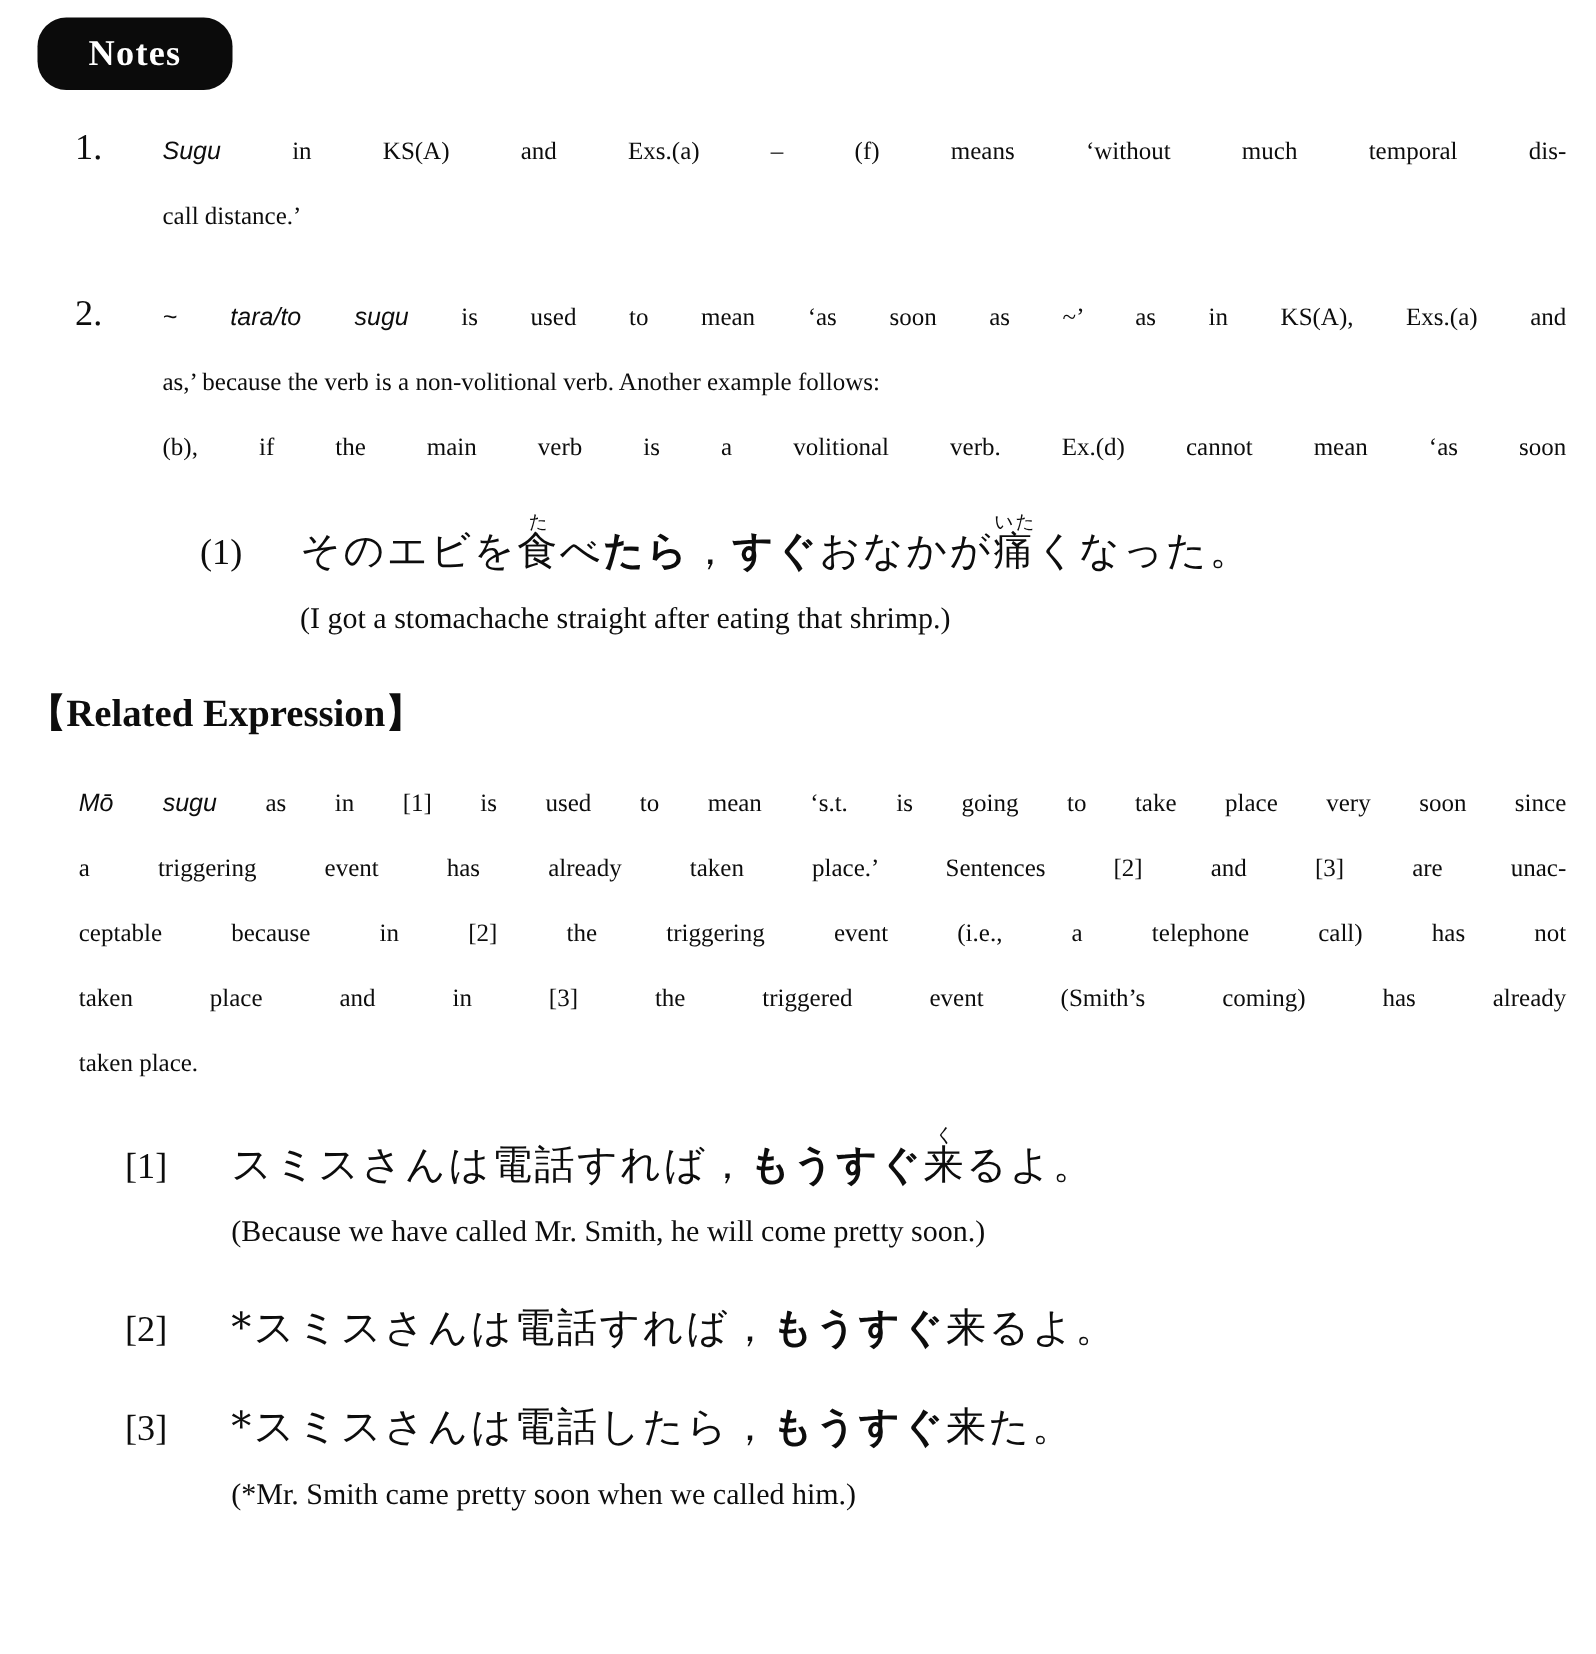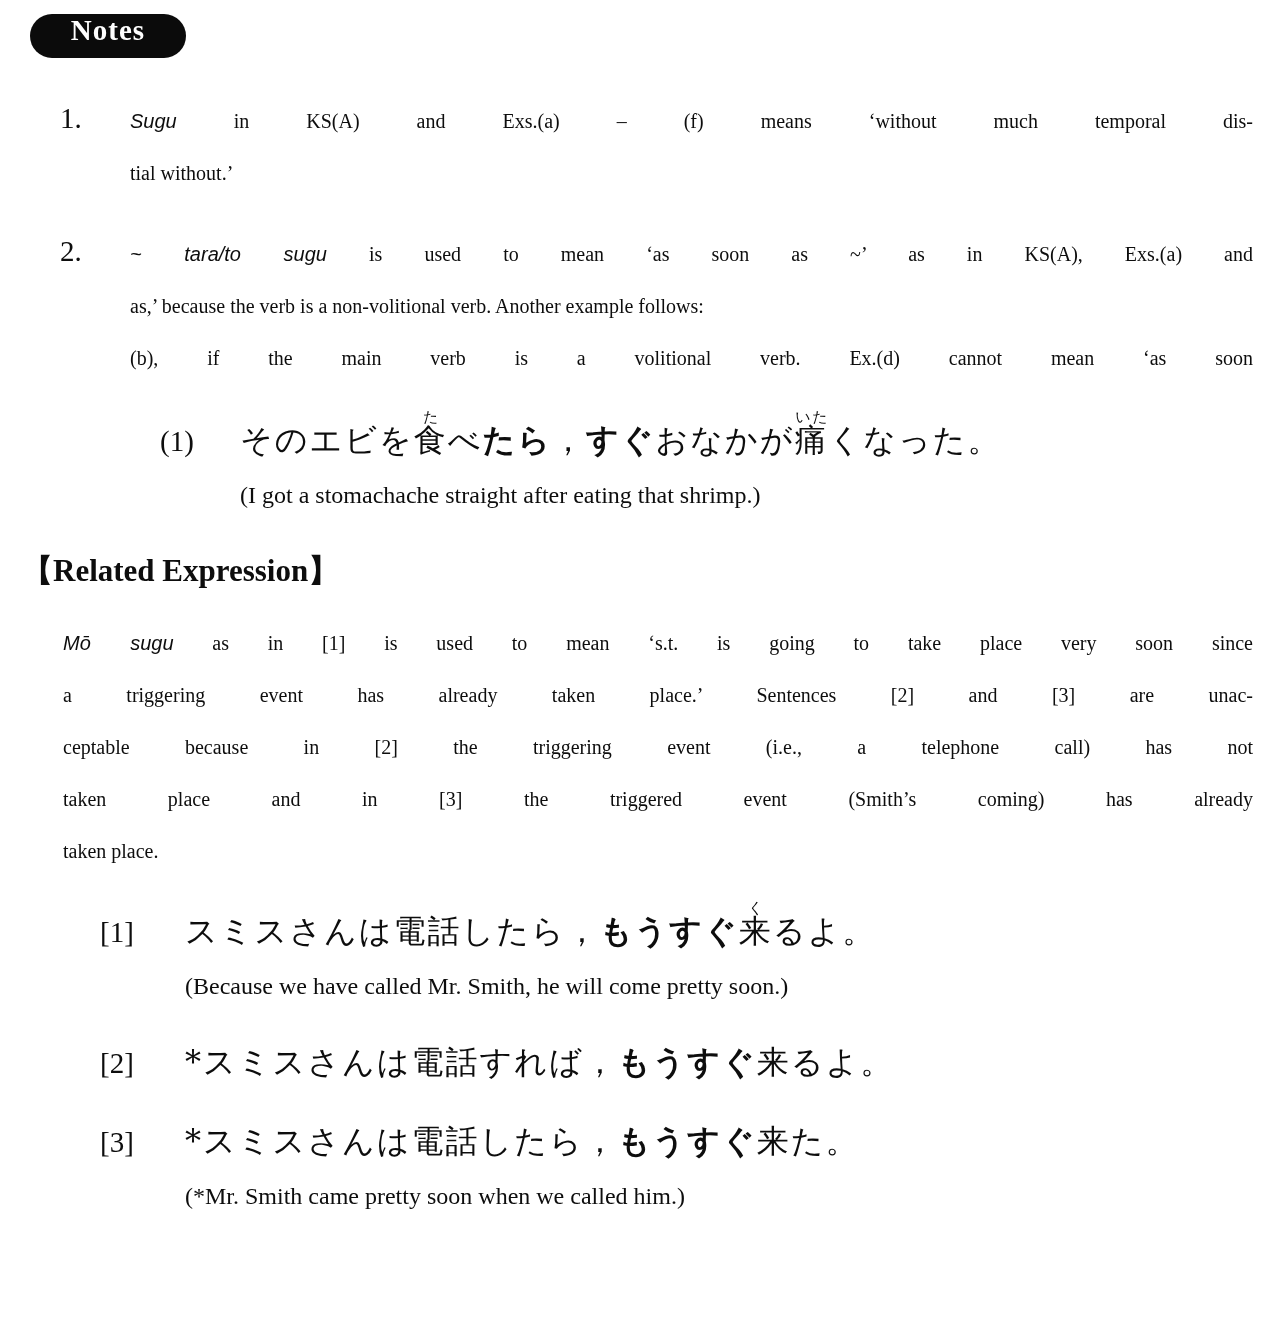--- a/index.html
+++ b/index.html
@@ -10,25 +10,25 @@
     background: #ffffff;
     color: #0d0d0d;
     font-family: "Liberation Serif", serif;
     overflow: hidden;
   }
   .notes-badge {
     position: absolute;
     left: 30px;
     top: 14px;
     width: 156px;
-    height: 44px;
+    height: 58px;
     background: #0b0b0b;
     border-radius: 23px;
     display: flex;
-    align-items: flex-start;
+    align-items: center;
     justify-content: center;
   }
   .notes-badge span {
     color: #ffffff;
     font-weight: bold;
     font-size: 29px;
     letter-spacing: 1px;
   }
   .content { position: absolute; top: 92px; left: 0; width: 1277px; }
 
@@ -88,21 +88,21 @@
   <div class="notes-badge">
     <span>Notes</span>
   </div>
 
   <div class="content">
 
     <div class="note">
       <div class="note-num">1.</div>
       <div class="note-body">
           <div class="jline"><span class="romaji">Sugu</span><span> in KS(A) and Exs.(a) – (f) means ‘without much temporal dis-</span></div>
-          <div class="jline last"><span>tial without.’</span></div>
+          <div class="jline last"><span>call distance.’</span></div>
         </div>
     </div>
 
     <div class="note">
       <div class="note-num">2.</div>
       <div class="note-body">
           <div class="jline"><span class="romaji">~ tara/to sugu</span><span> is used to mean ‘as soon as ~’ as in KS(A), Exs.(a) and</span></div>
           <div class="jline last"><span>as,’ because the verb is a non-volitional verb. Another example follows:</span></div>
           <div class="jline"><span>(b), if the main verb is a volitional verb. Ex.(d) cannot mean ‘as soon</span></div>
         </div>
@@ -122,21 +122,21 @@
         <div class="jline"><span class="romaji">Mō sugu</span><span> as in [1] is used to mean ‘s.t. is going to take place very soon since</span></div>
         <div class="jline"><span>a triggering event has already taken place.’ Sentences [2] and [3] are unac-</span></div>
         <div class="jline"><span>ceptable because in [2] the triggering event (i.e., a telephone call) has not</span></div>
         <div class="jline"><span>taken place and in [3] the triggered event (Smith’s coming) has already</span></div>
         <div class="jline last"><span>taken place.</span></div>
       </div>
 
     <div class="example rex">
       <div class="ex-label">[1]</div>
       <div class="ex-body">
-        <div class="jp-line"><span>スミスさんは電話したら，</span><span class="jp-bold">もうすぐ</span><ruby><span>来</span><rt>く</rt></ruby><span>るよ。</span></div>
+        <div class="jp-line"><span>スミスさんは電話すれば，</span><span class="jp-bold">もうすぐ</span><ruby><span>来</span><rt>く</rt></ruby><span>るよ。</span></div>
         <div class="en-line">(Because we have called Mr. Smith, he will come pretty soon.)</div>
       </div>
     </div>
 
     <div class="example rex">
       <div class="ex-label">[2]</div>
       <div class="ex-body">
         <div class="jp-line"><span>*スミスさんは電話すれば，</span><span class="jp-bold">もうすぐ</span><span>来るよ。</span></div>
       </div>
     </div>

